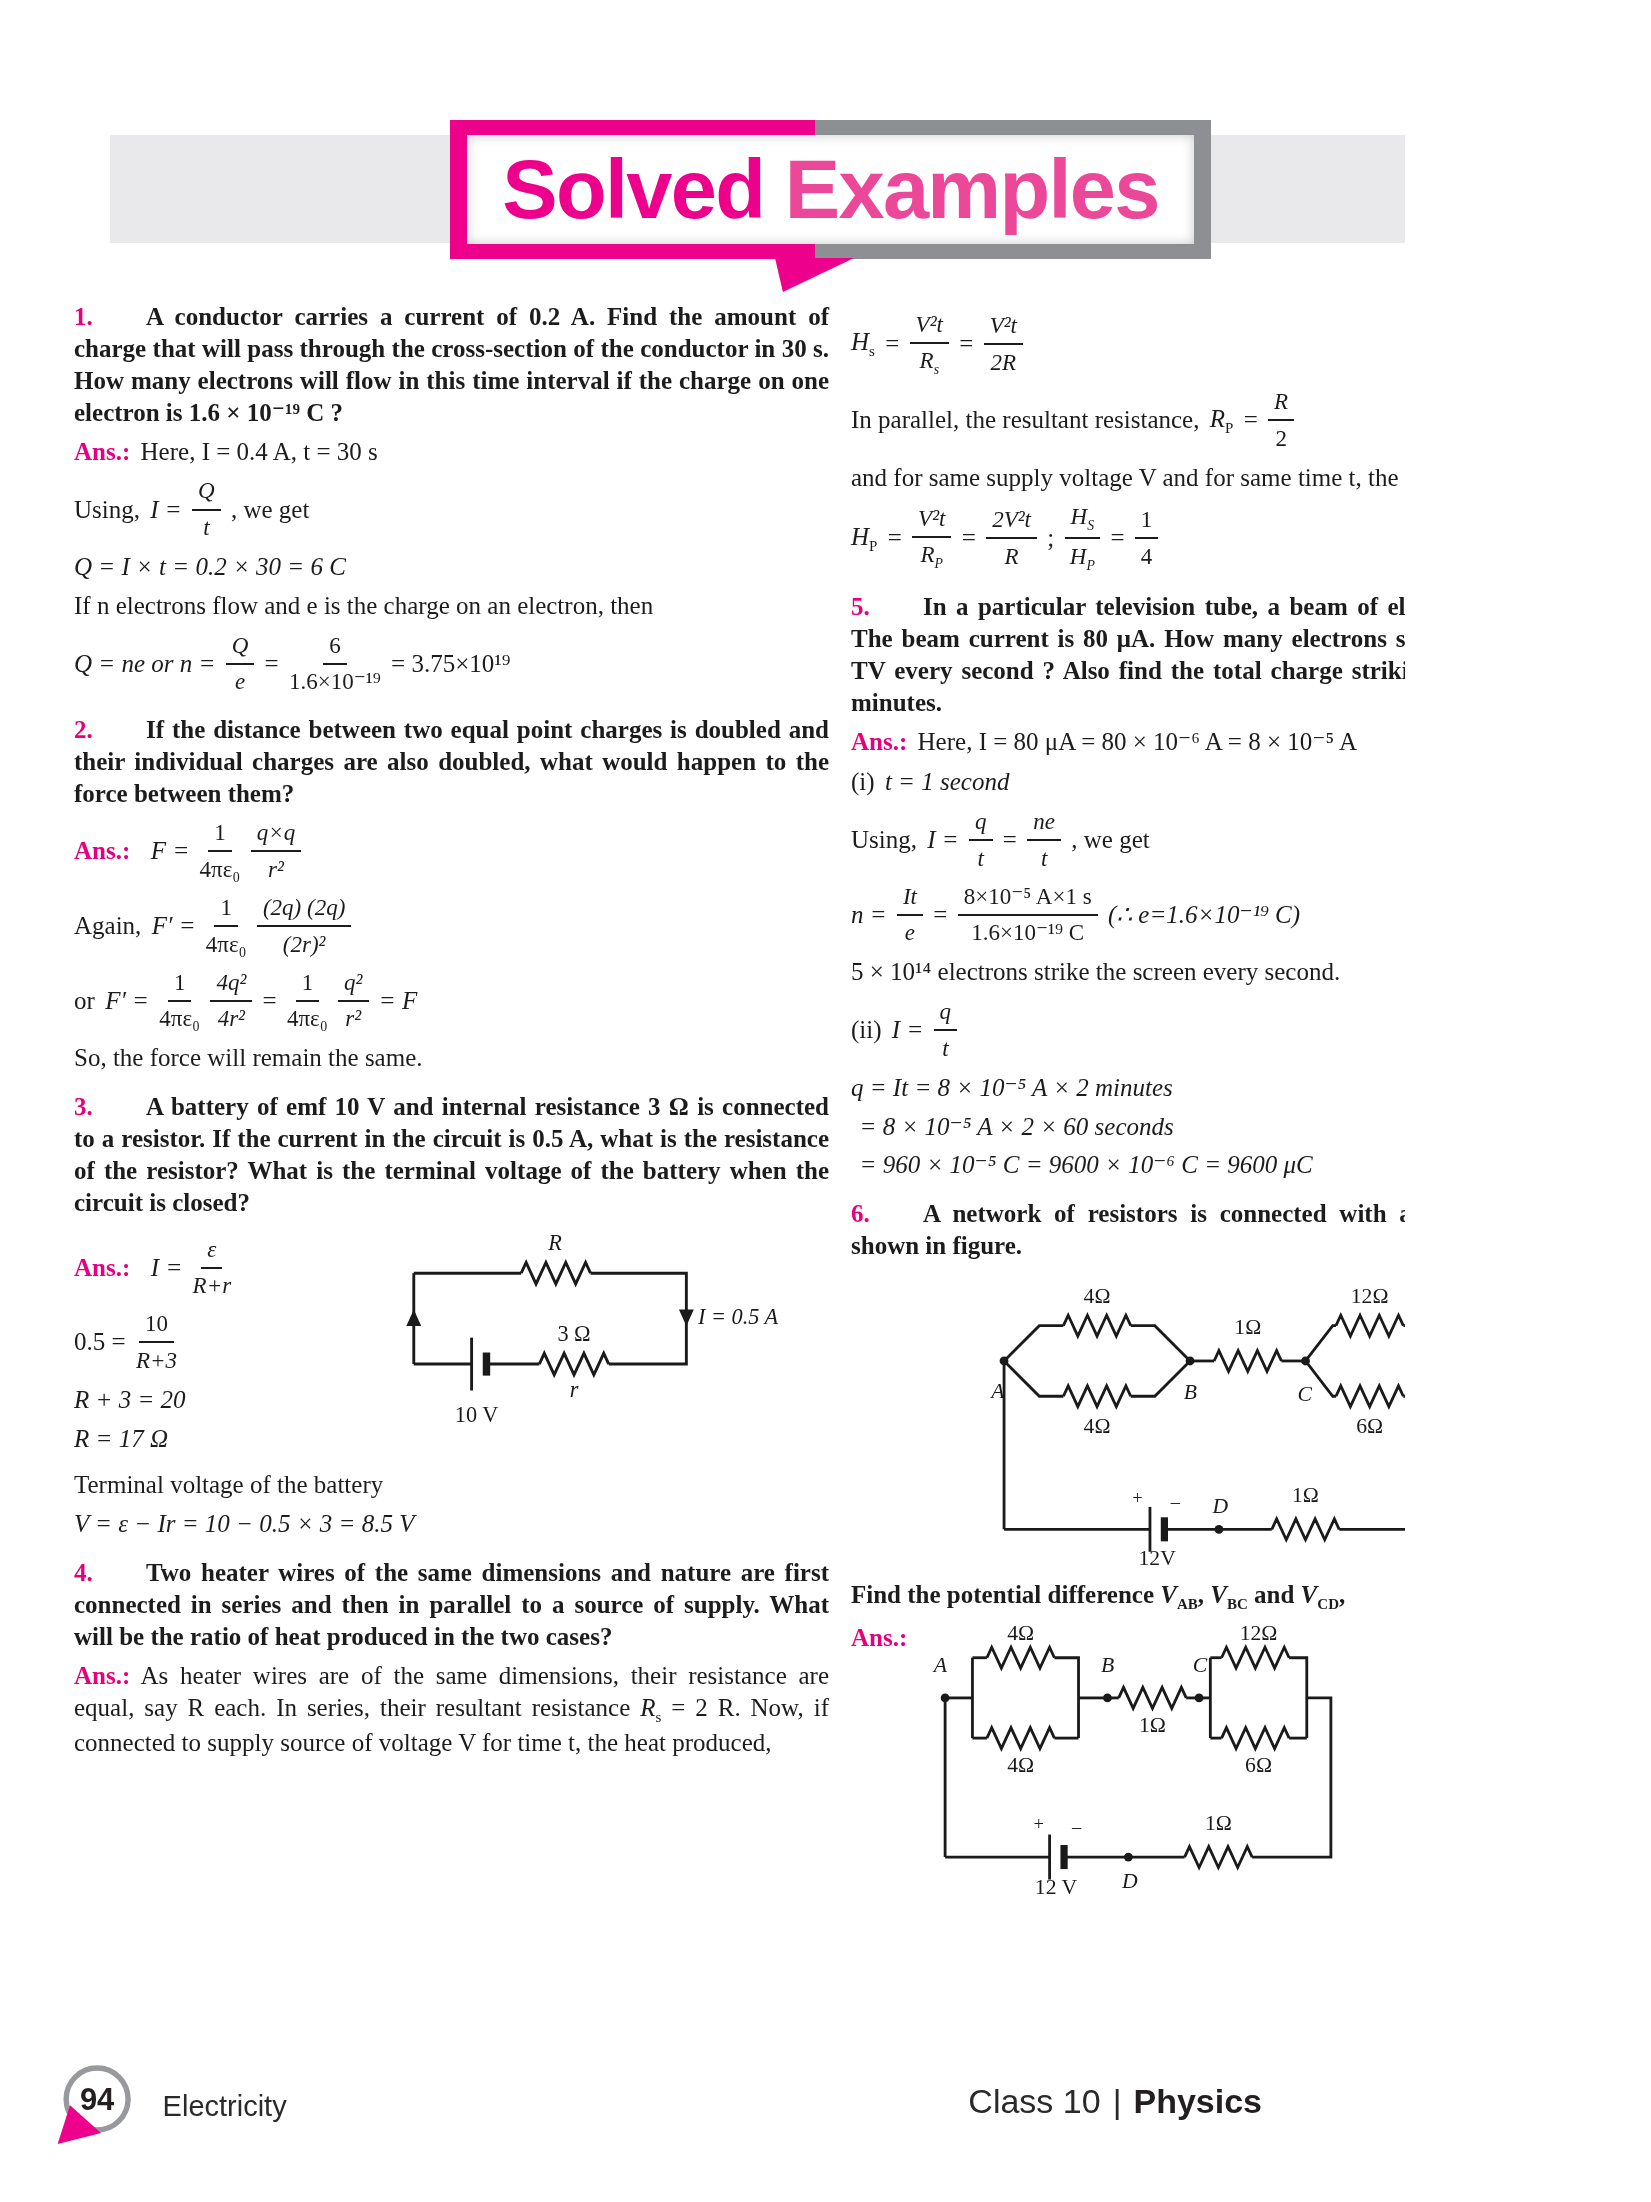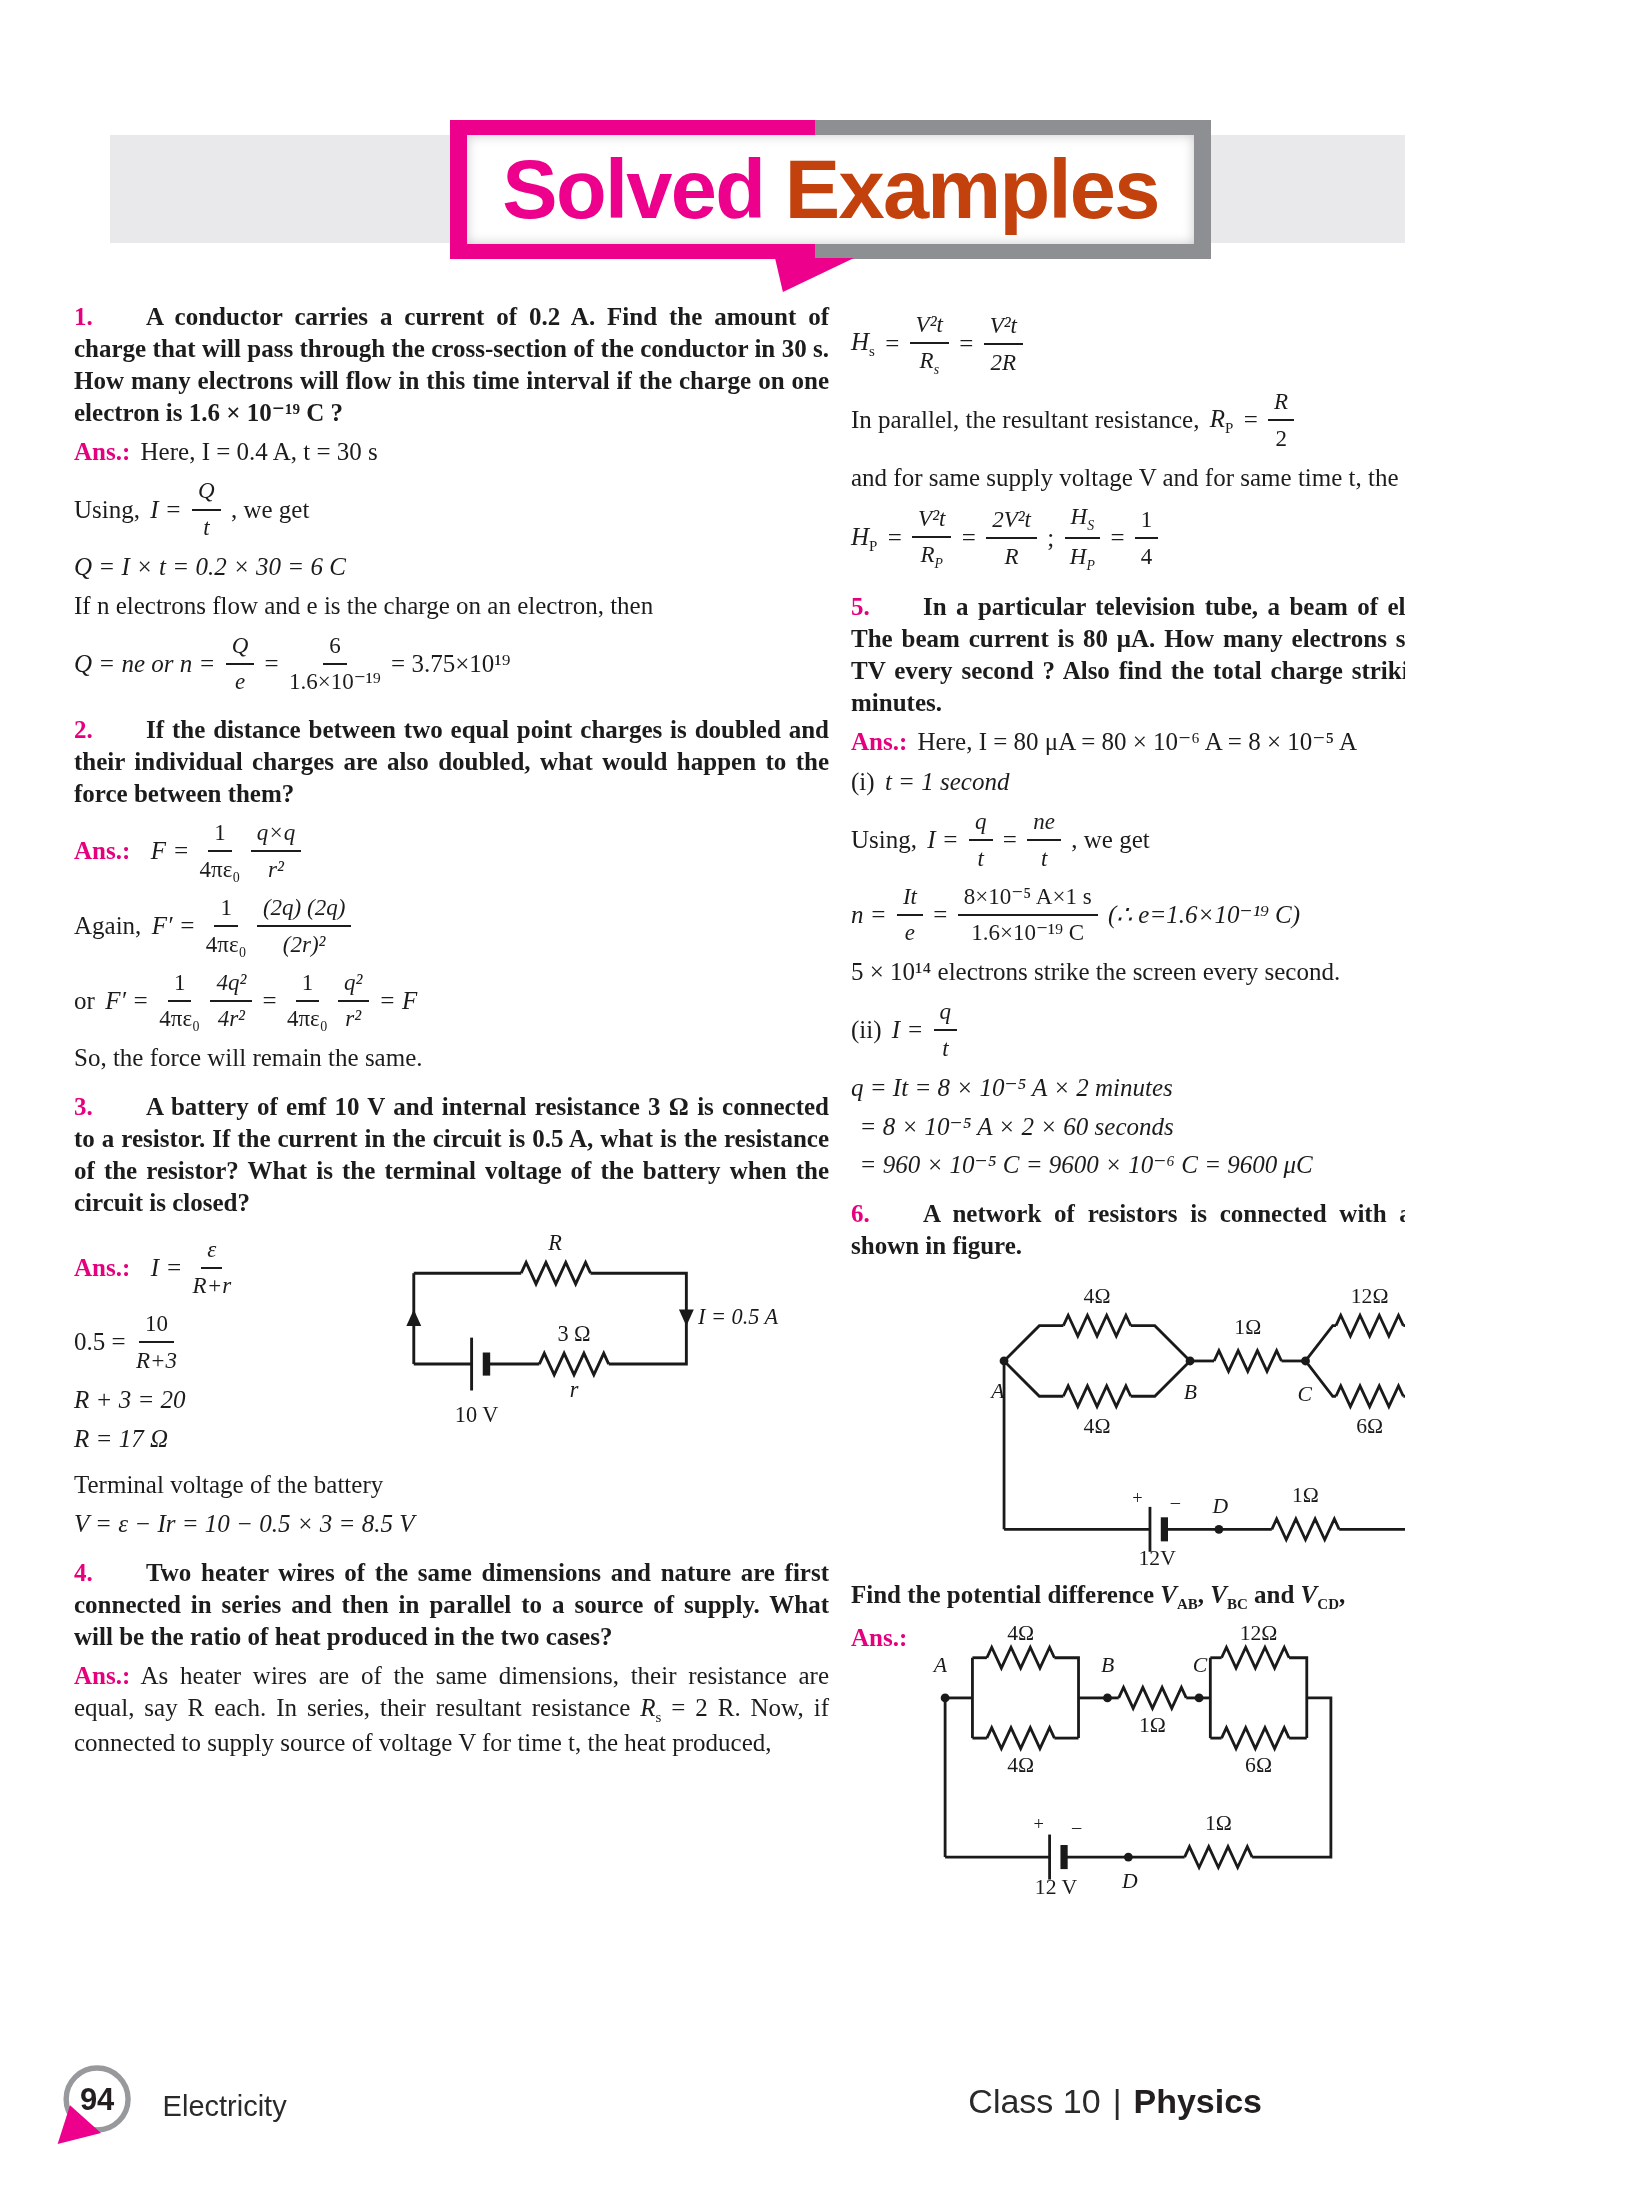--- a/index.html
+++ b/index.html
@@ -5,21 +5,21 @@
   html,body{margin:0;padding:0;background:#ffffff;}
   .page{position:relative;width:1405px;height:2203px;background:#fff;overflow:hidden;
         font-family:"Liberation Serif","DejaVu Serif",serif;color:#1c1c1c;}
   
   .gray-band{position:absolute;left:110px;top:135px;width:1433px;height:108px;background:#e9e9eb;}
   .title-box{position:absolute;left:450px;top:120px;width:761px;height:139px;box-sizing:border-box;
              padding:14.6px 17px;background:linear-gradient(90deg,#ec008c 0,#ec008c 48%,#8d8f92 48%,#8d8f92 100%);}
   .title-inner{width:100%;height:100%;background:#fff;display:flex;align-items:center;justify-content:center;
                gap:20.6px;box-shadow:inset 0 0 12px rgba(0,0,0,.22);}
   .title-word{font-family:"Liberation Sans","DejaVu Sans",sans-serif;font-weight:bold;font-size:83px;line-height:1;letter-spacing:-1.7px;}
-  .t1{color:#ec008c;} .t2{color:#c2410c;}
+  .t1{color:#ec008c;} .t2{color:#ec4899;}
   .title-tail{position:absolute;left:775px;top:258px;width:79px;height:34px;background:#ec008c;
               clip-path:polygon(0 0,100% 0,10% 100%);}
   
   .col{position:absolute;top:301px;font-size:25px;line-height:1.28;}
   .col-left{left:74px;width:755px;}
   .col-right{left:806px;width:754px;margin-left:45px;}
   .q{margin:17px 0 6.9px;text-align:justify;font-weight:bold;}
   .q:first-child{margin-top:0;}
   .qnum{color:#e6007e;display:inline-block;min-width:72px;}
   .ans{color:#e6007e;font-weight:bold;margin-right:10.3px;}

